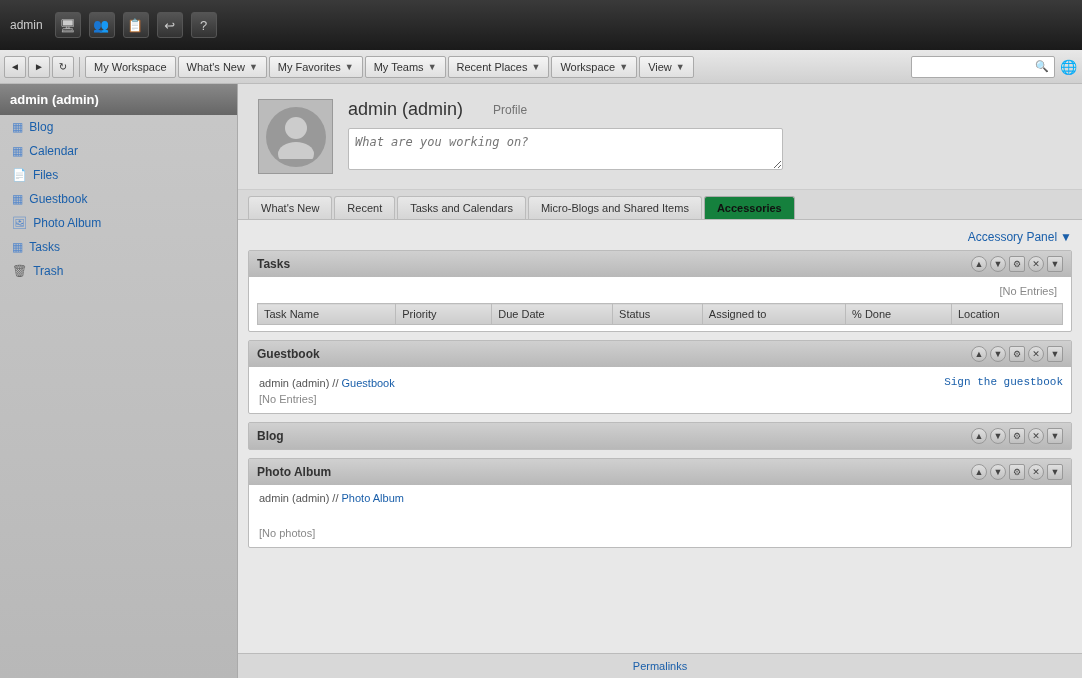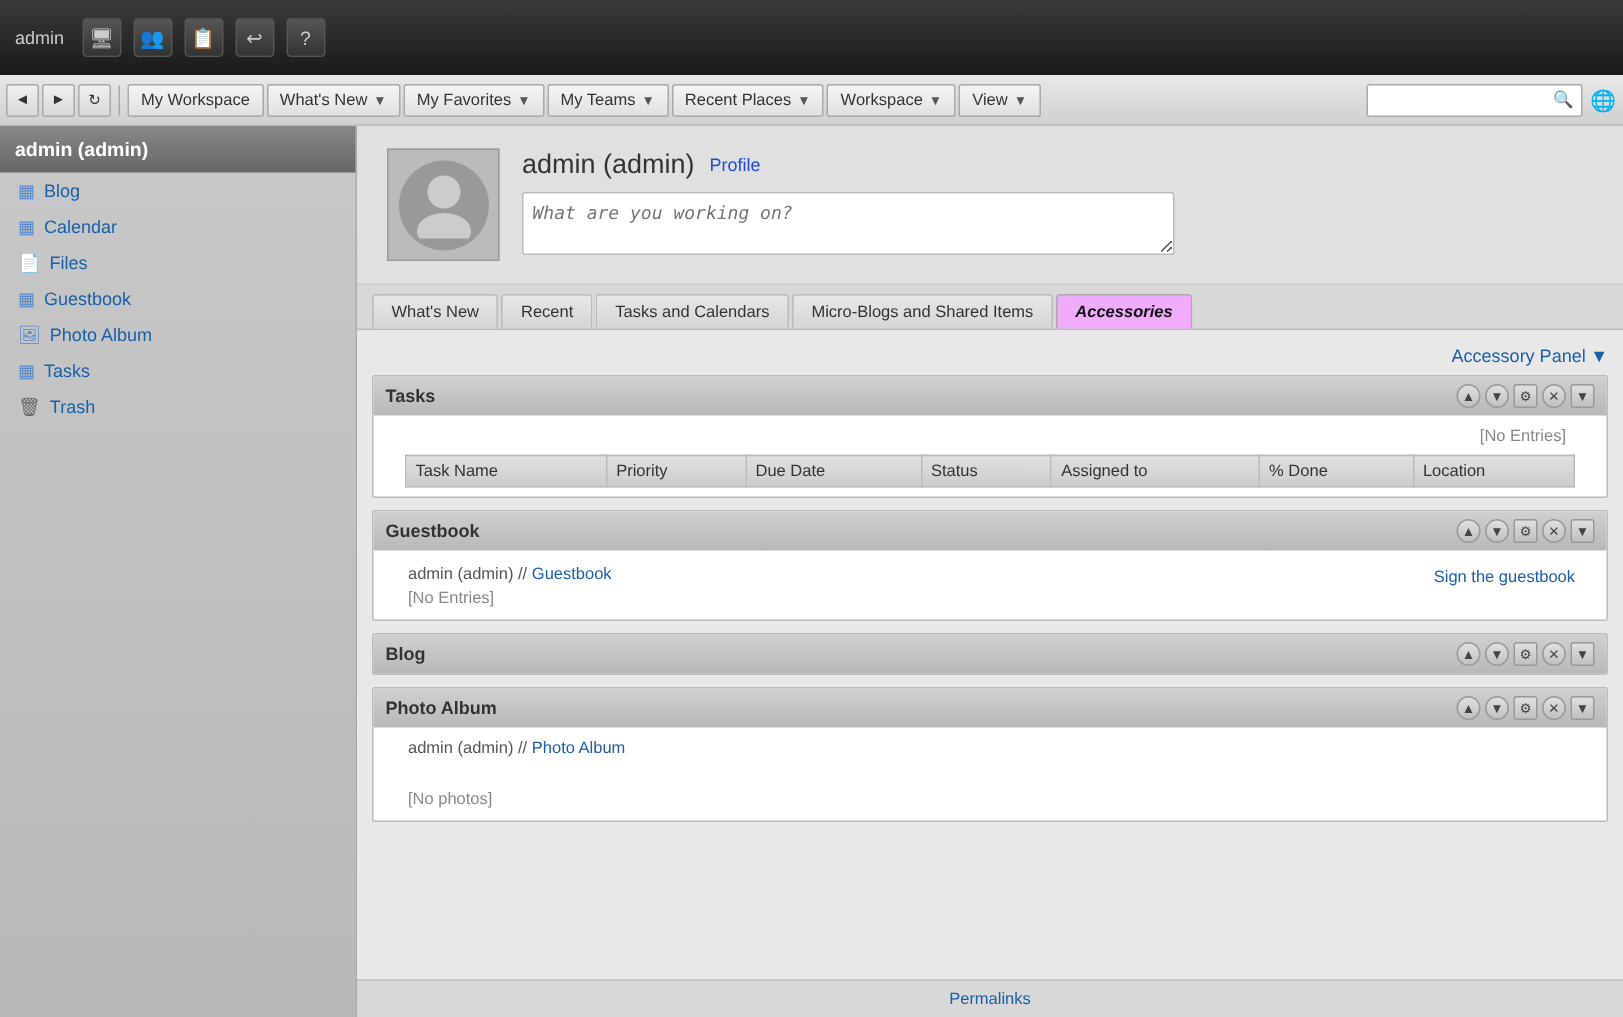--- a/index.html
+++ b/index.html
@@ -152,21 +152,21 @@
       background: #999;
       border-radius: 50%;
       display: flex; align-items: center; justify-content: center;
       color: #ccc; font-size: 28px;
     }
     #profile-info { flex: 1; }
     #profile-name-row {
       display: flex; align-items: center; gap: 10px; margin-bottom: 8px;
     }
     #profile-name { font-size: 18px; color: #333; }
-    #profile-link { color: #1d4ed8; font-size: 12px; text-decoration: none; }
+    #profile-link { color: #737373; font-size: 12px; text-decoration: none; margin-left: 20px; }
     #status-box {
       width: 100%;
       border: 1px solid #bbb;
       background: white;
       padding: 6px;
       color: #999;
       font-size: 12px;
       border-radius: 2px;
       min-height: 30px;
       resize: none;
@@ -184,25 +184,24 @@
       padding: 5px 12px;
       background: linear-gradient(to bottom, #e8e8e8, #d5d5d5);
       border: 1px solid #bbb;
       border-bottom: none;
       border-radius: 3px 3px 0 0;
       cursor: pointer;
       font-size: 11px;
       color: #333;
     }
     .tab.active {
-      background: #f0abfc;
+      background: #15803d;
       border-color: #aaa;
       font-weight: bold;
       color: #111;
-      font-style: italic;
     }
 
     
     #panels {
       padding: 10px;
       flex: 1;
     }
 
     
     #accessory-header {
@@ -251,21 +250,21 @@
       font-size: 9px; color: #444; cursor: pointer;
     }
     .wctrl-sq {
       width: 16px; height: 16px;
       border: 1px solid #999;
       background: linear-gradient(to bottom, #e0e0e0, #c0c0c0);
       display: flex; align-items: center; justify-content: center;
       font-size: 9px; color: #444; cursor: pointer; border-radius: 2px;
     }
     .widget-body {
-      padding: 6px 21px;
+      padding: 6px 8px;
     }
     .no-entries {
       text-align: right;
       color: #888;
       font-size: 11px;
       padding: 2px 6px;
     }
 
     
     .tasks-table {
@@ -294,20 +293,21 @@
       color: #888;
       font-size: 11px;
       padding: 2px;
     }
     .widget-action {
       float: right;
       color: #1a5faa;
       font-size: 11px;
       text-decoration: none;
       cursor: pointer;
+      font-family: Liberation Mono, monospace;
     }
     .no-results {
       text-align: right;
       color: #555;
       font-size: 12px;
       padding: 10px 4px;
     }
 
     
     #footer {
@@ -479,21 +479,21 @@
           <span class="widget-title">Guestbook</span>
           <div class="widget-controls">
             <div class="wctrl">▲</div>
             <div class="wctrl">▼</div>
             <div class="wctrl-sq">⚙</div>
             <div class="wctrl">✕</div>
             <div class="wctrl-sq">▼</div>
           </div>
         </div>
         <div class="widget-body">
-          <div style="display:flex; justify-content:space-between; align-items:flex-end;">
+          <div style="display:flex; justify-content:space-between; align-items:center;">
             <span class="widget-path">
               <span>admin (admin) // </span><a href="#">Guestbook</a>
             </span>
             <a href="#" class="widget-action">Sign the guestbook</a>
           </div>
           <div class="no-entries-bracket">[No Entries]</div>
         </div>
       </div>
 
       <div class="widget">

